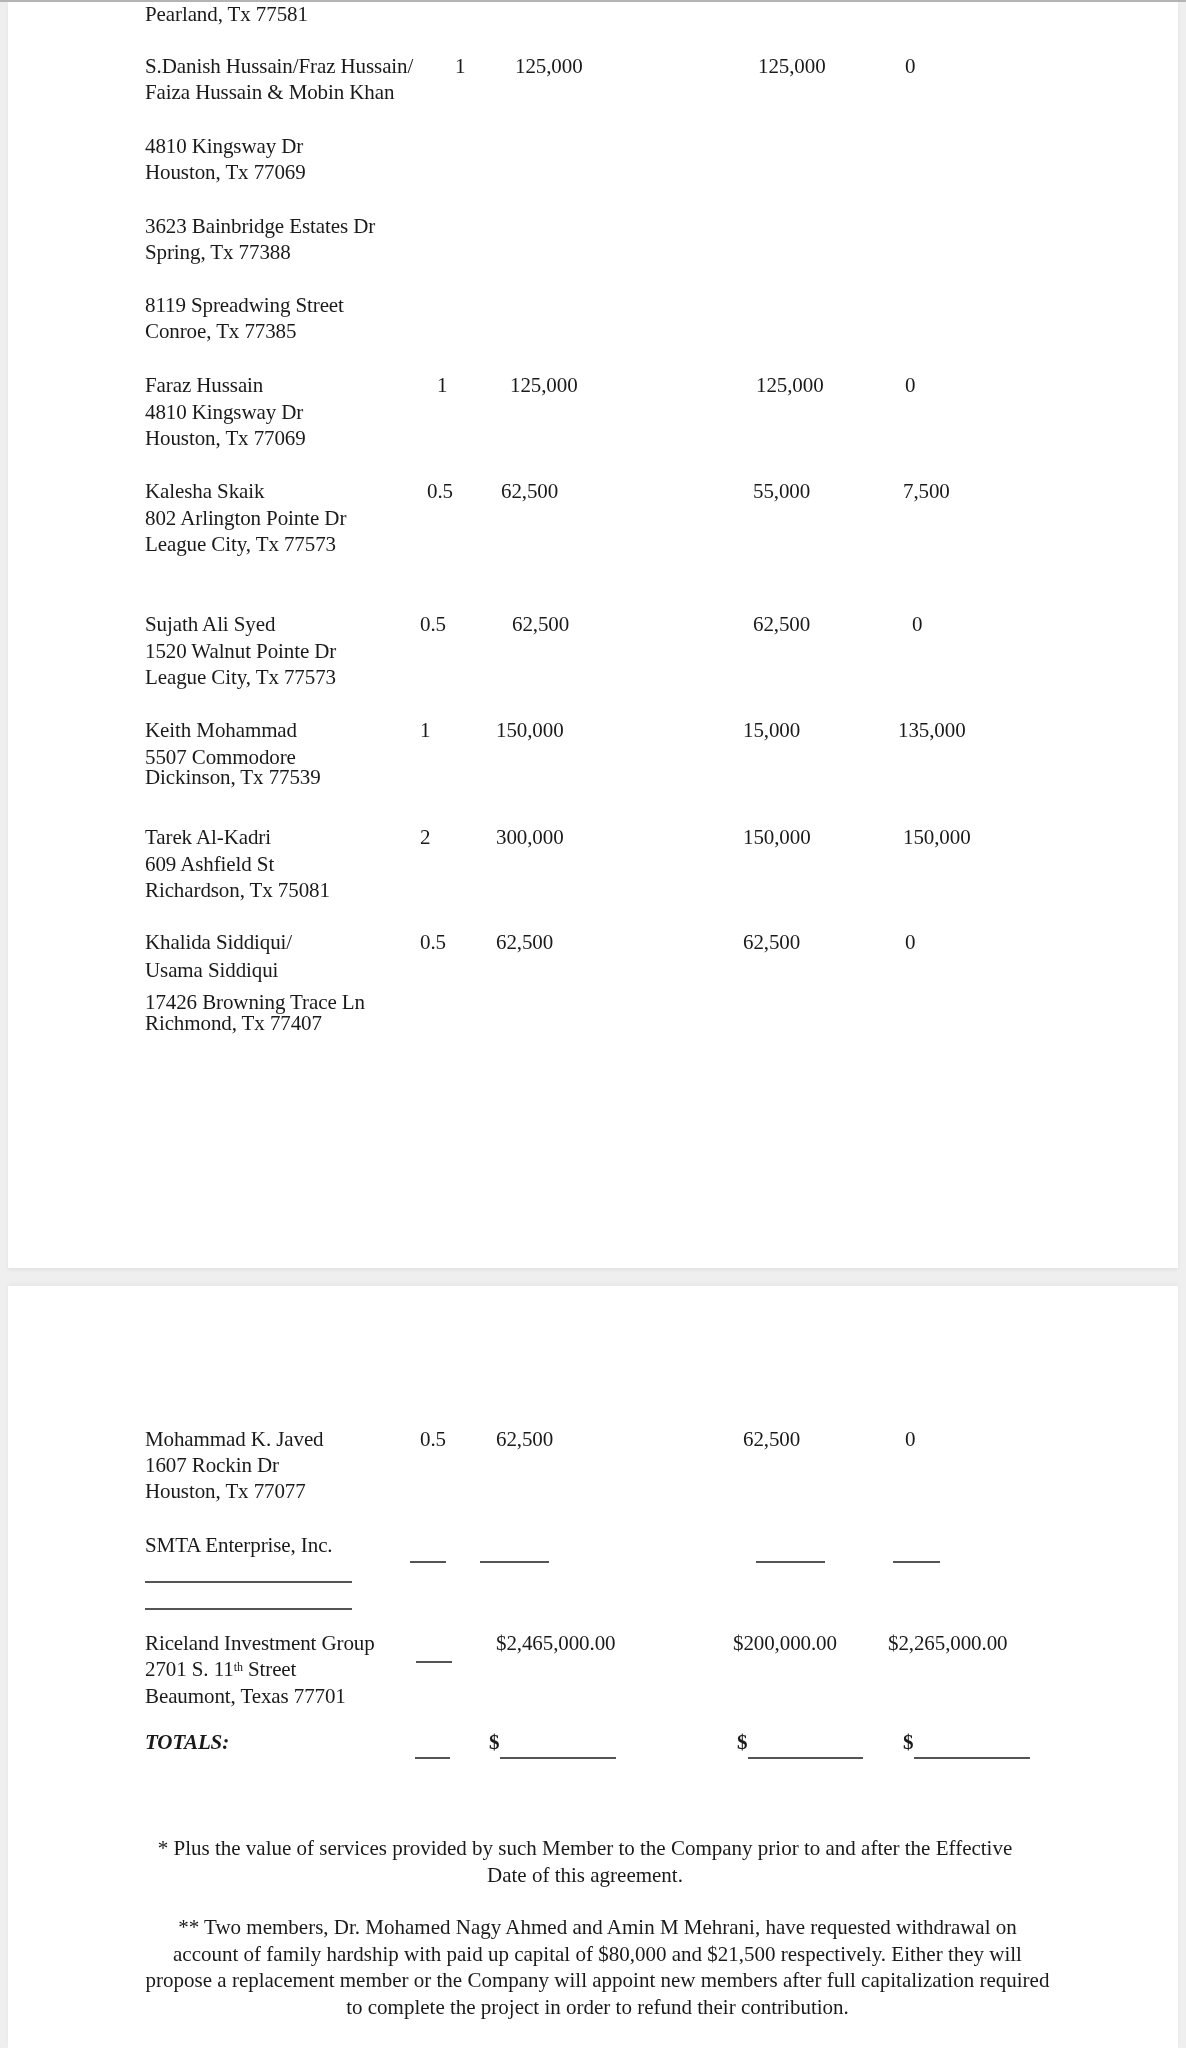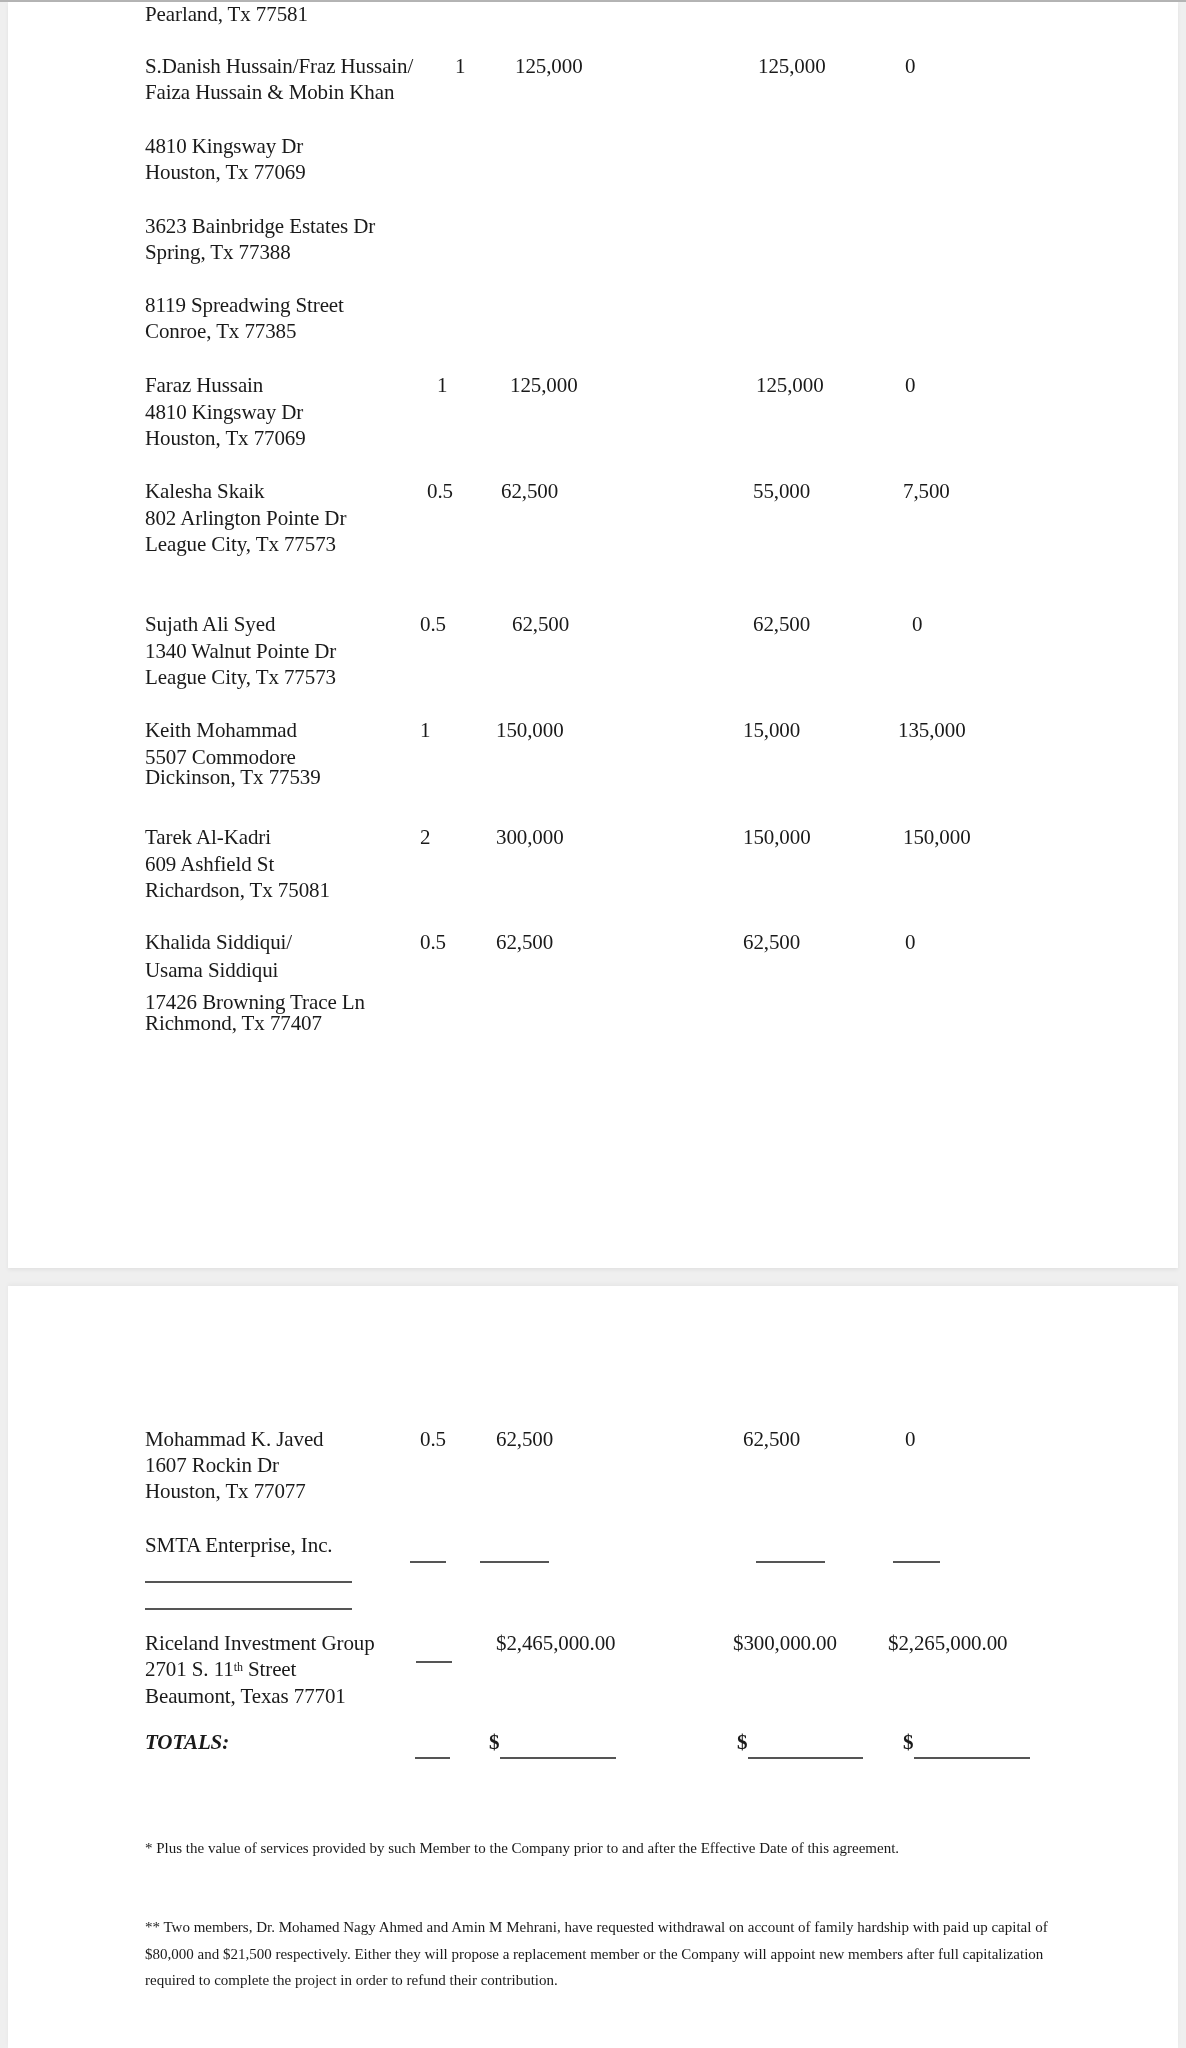--- a/index.html
+++ b/index.html
@@ -15,21 +15,21 @@
     }
     #page1 { top: 2px; height: 1266px; box-shadow: 0 2px 4px rgba(0,0,0,0.06); }
     #page2 { top: 1286px; height: 762px; box-shadow: 0 -2px 4px rgba(0,0,0,0.04); }
     .t {
       position: absolute; font-size: 21px; line-height: 26.5px; white-space: nowrap;
       letter-spacing: -0.1px;
     }
     .b { font-weight: bold; }
     .ln { position: absolute; height: 1.5px; background: #555; }
     .sup { font-size: 12px; vertical-align: top; position: relative; top: -2px; }
-    .para { position: absolute; font-size: 15px; line-height: 26.5px; left: 145px; width: 900px; white-space: normal; }
+    .para { position: absolute; font-size: 21px; line-height: 26.5px; left: 145px; width: 900px; white-space: normal; text-align: center; }
   </style>
 </head>
 <body>
 
 <div class="topline"></div>
 
 <div class="page" id="page1"></div>
 <div class="page" id="page2"></div>
 
 <div class="t" style="left:145px;top:1px;">Pearland, Tx 77581</div>
@@ -60,21 +60,21 @@
 
 <div class="t" style="left:145px;top:478px;">Kalesha Skaik</div>
 <div class="t" style="left:145px;top:505px;">802 Arlington Pointe Dr</div>
 <div class="t" style="left:145px;top:531px;">League City, Tx 77573</div>
 <div class="t" style="left:427px;top:478px;">0.5</div>
 <div class="t" style="left:501px;top:478px;">62,500</div>
 <div class="t" style="left:753px;top:478px;">55,000</div>
 <div class="t" style="left:903px;top:478px;">7,500</div>
 
 <div class="t" style="left:145px;top:611px;">Sujath Ali Syed</div>
-<div class="t" style="left:145px;top:638px;">1340 Walnut  Pointe Dr</div>
+<div class="t" style="left:145px;top:638px;">1520 Walnut  Pointe Dr</div>
 <div class="t" style="left:145px;top:664px;">League City, Tx 77573</div>
 <div class="t" style="left:420px;top:611px;">0.5</div>
 <div class="t" style="left:512px;top:611px;">62,500</div>
 <div class="t" style="left:753px;top:611px;">62,500</div>
 <div class="t" style="left:912px;top:611px;">0</div>
 
 <div class="t" style="left:145px;top:717px;">Keith Mohammad</div>
 <div class="t" style="left:145px;top:744px;">5507 Commodore</div>
 <div class="t" style="left:145px;top:764px;">Dickinson, Tx 77539</div>
 <div class="t" style="left:420px;top:717px;">1</div>
@@ -113,21 +113,21 @@
 <div class="ln" style="left:756px;top:1561px;width:69px;"></div>
 <div class="ln" style="left:893px;top:1561px;width:47px;"></div>
 <div class="ln" style="left:145px;top:1581px;width:207px;"></div>
 <div class="ln" style="left:145px;top:1608px;width:207px;"></div>
 
 <div class="t" style="left:145px;top:1630px;">Riceland Investment Group</div>
 <div class="t" style="left:145px;top:1656px;"><span>2701 S. 11</span><span class="sup">th</span><span> Street</span></div>
 <div class="t" style="left:145px;top:1683px;">Beaumont, Texas 77701</div>
 <div class="ln" style="left:416px;top:1661px;width:36px;"></div>
 <div class="t" style="left:496px;top:1630px;">$2,465,000.00</div>
-<div class="t" style="left:733px;top:1630px;">$300,000.00</div>
+<div class="t" style="left:733px;top:1630px;">$200,000.00</div>
 <div class="t" style="left:888px;top:1630px;">$2,265,000.00</div>
 
 <div class="t b" style="left:145px;top:1729px;font-style:italic;">TOTALS:</div>
 <div class="ln" style="left:415px;top:1757px;width:35px;"></div>
 <div class="t b" style="left:489px;top:1729px;">$</div>
 <div class="ln" style="left:500px;top:1757px;width:116px;"></div>
 <div class="t b" style="left:737px;top:1729px;">$</div>
 <div class="ln" style="left:748px;top:1757px;width:115px;"></div>
 <div class="t b" style="left:903px;top:1729px;">$</div>
 <div class="ln" style="left:914px;top:1757px;width:116px;"></div>

